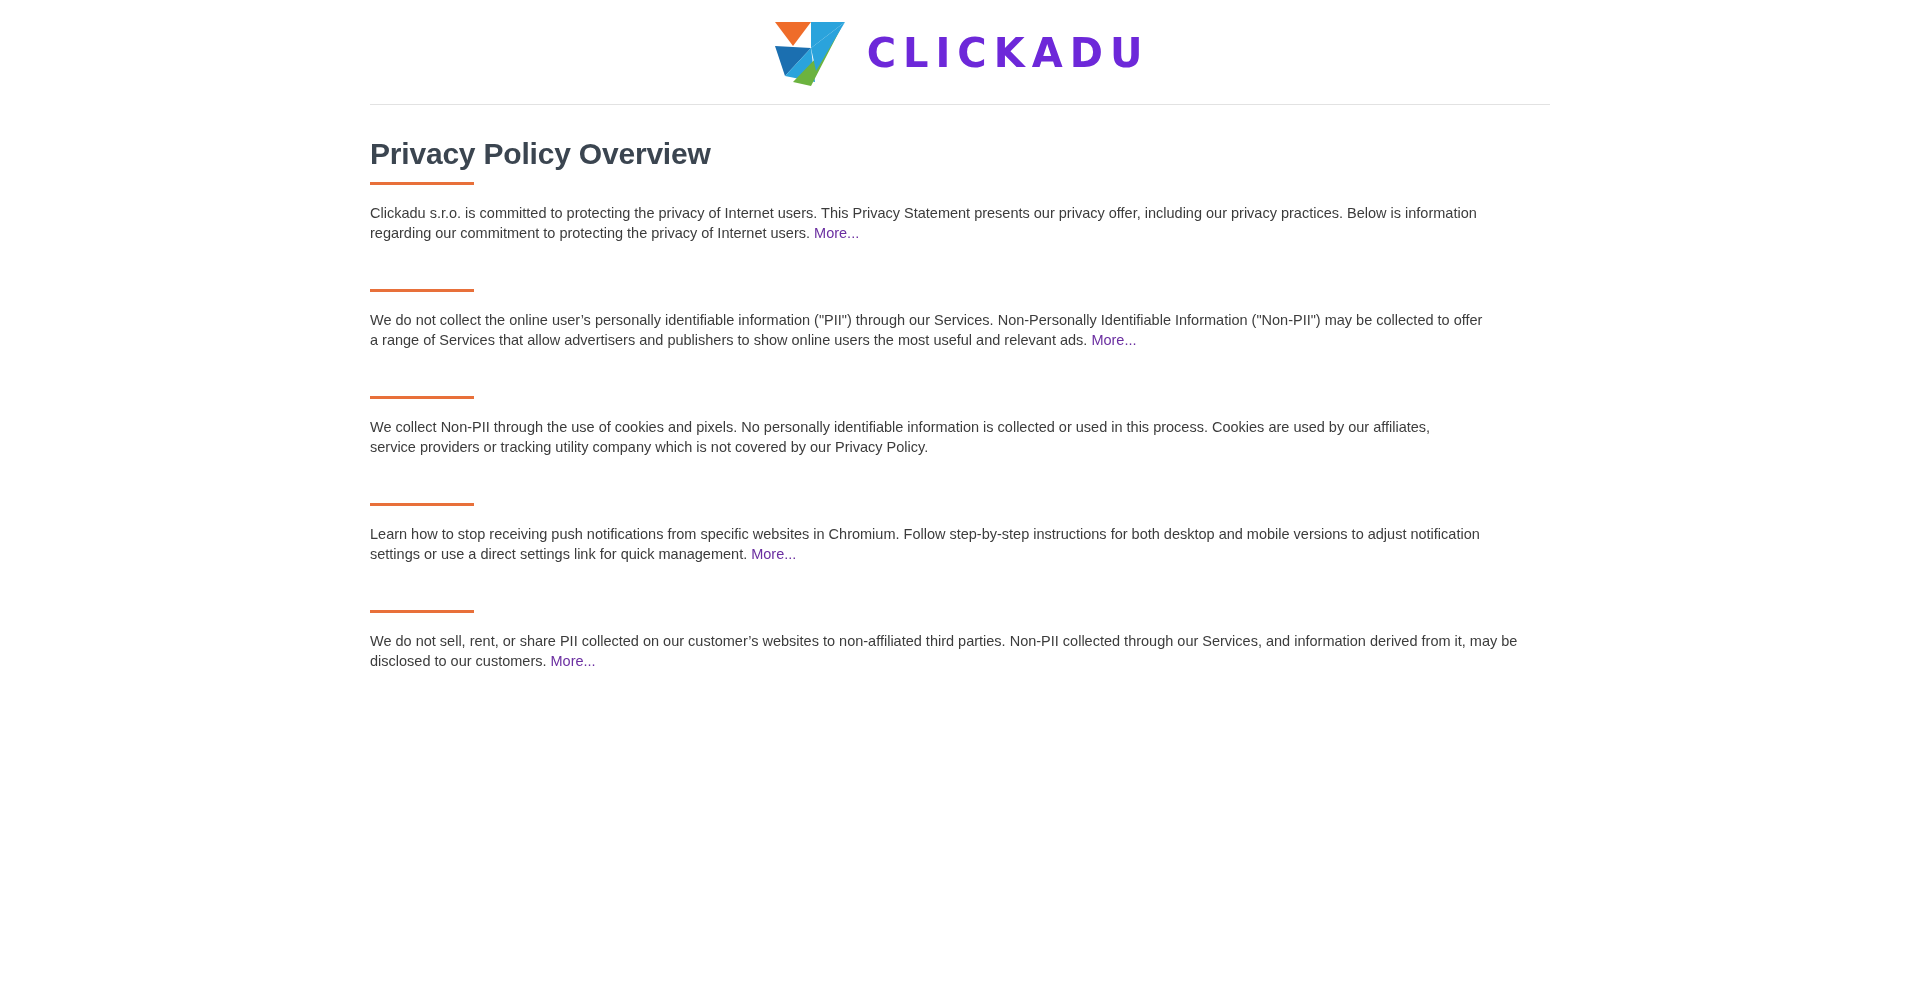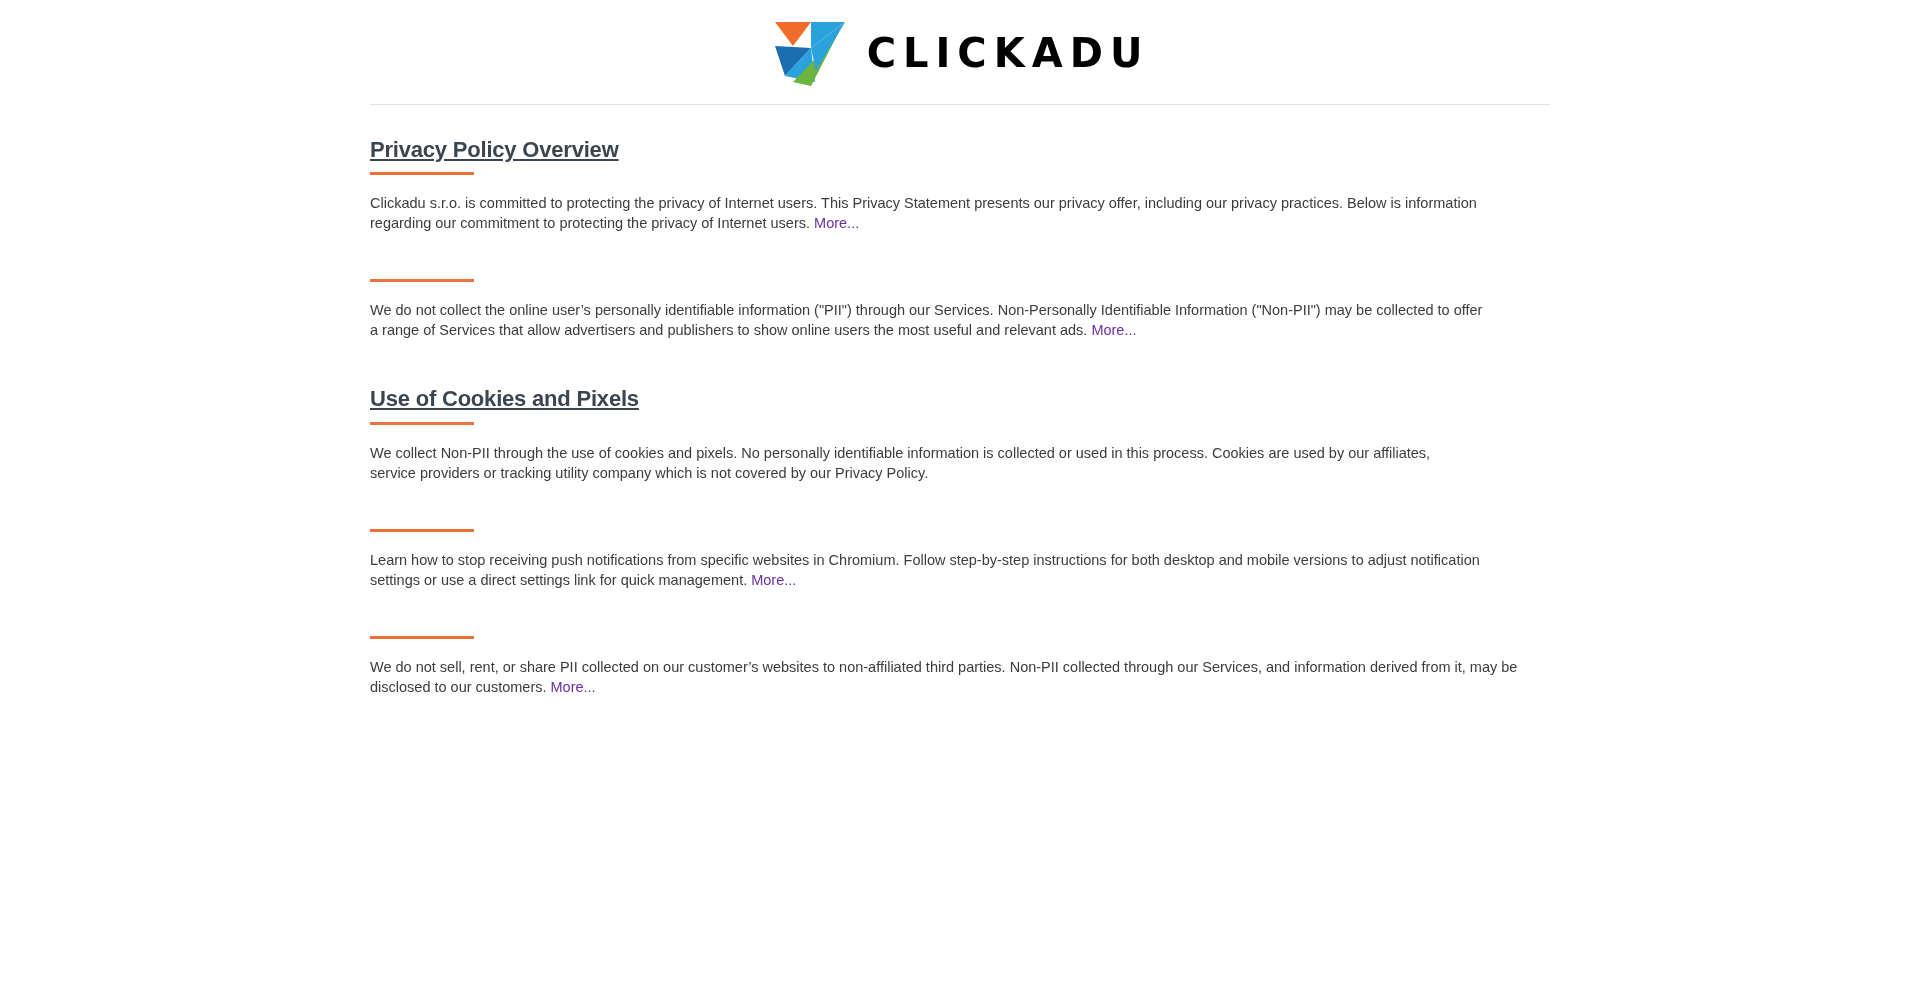--- a/index.html
+++ b/index.html
@@ -38,42 +38,41 @@
     width: 78px;
     height: 74px;
     position: relative;
     flex: 0 0 auto;
   }
   .logo-text {
     font-family: "DejaVu Sans", sans-serif;
     font-size: 40px;
     font-weight: 700;
     letter-spacing: 7px;
-    color: #000000;
+    color: #6d28d9;
     line-height: 1;
     padding-left: 2px;
   }
   
   .sections {
     width: 1180px;
     padding-top: 22px;
   }
   .section {
     margin-bottom: 46px;
   }
   .section:first-child { margin-top: 10px; }
   .section-title {
     font-family: "Liberation Sans", sans-serif;
-    font-size: 22px;
+    font-size: 30px;
     font-weight: 700;
     color: #3b4550;
     margin: 0;
     line-height: 1.15;
     letter-spacing: -0.2px;
-    text-decoration: underline;
   }
   .title-rule {
     width: 104px;
     height: 3px;
     background: #e8703a;
     margin-top: 10px;
     margin-bottom: 18px;
   }
   .section-body {
     font-size: 14.5px;
@@ -121,21 +120,20 @@
       <div class="title-rule"></div>
       <p class="section-body"><span>Clickadu s.r.o. is committed to protecting the privacy of Internet users. This Privacy Statement presents our privacy offer, including our privacy practices. Below is information regarding our commitment to protecting the privacy of Internet users. </span><a class="more-link">More...</a></p>
     </div>
 
     <div class="section sec-1">
       <div class="title-rule"></div>
       <p class="section-body"><span>We do not collect the online user’s personally identifiable information ("PII") through our Services. Non-Personally Identifiable Information ("Non-PII") may be collected to offer a range of Services that allow advertisers and publishers to show online users the most useful and relevant ads. </span><a class="more-link">More...</a></p>
     </div>
 
     <div class="section sec-2">
-      <h2 class="section-title">Use of Cookies and Pixels</h2>
       <div class="title-rule"></div>
       <p class="section-body"><span>We collect Non-PII through the use of cookies and pixels. No personally identifiable information is collected or used in this process. Cookies are used by our affiliates, service providers or tracking utility company which is not covered by our Privacy Policy.</span></p>
     </div>
 
     <div class="section sec-3">
       <div class="title-rule"></div>
       <p class="section-body"><span>Learn how to stop receiving push notifications from specific websites in Chromium. Follow step-by-step instructions for both desktop and mobile versions to adjust notification settings or use a direct settings link for quick management. </span><a class="more-link">More...</a></p>
     </div>
 
     <div class="section sec-4">

